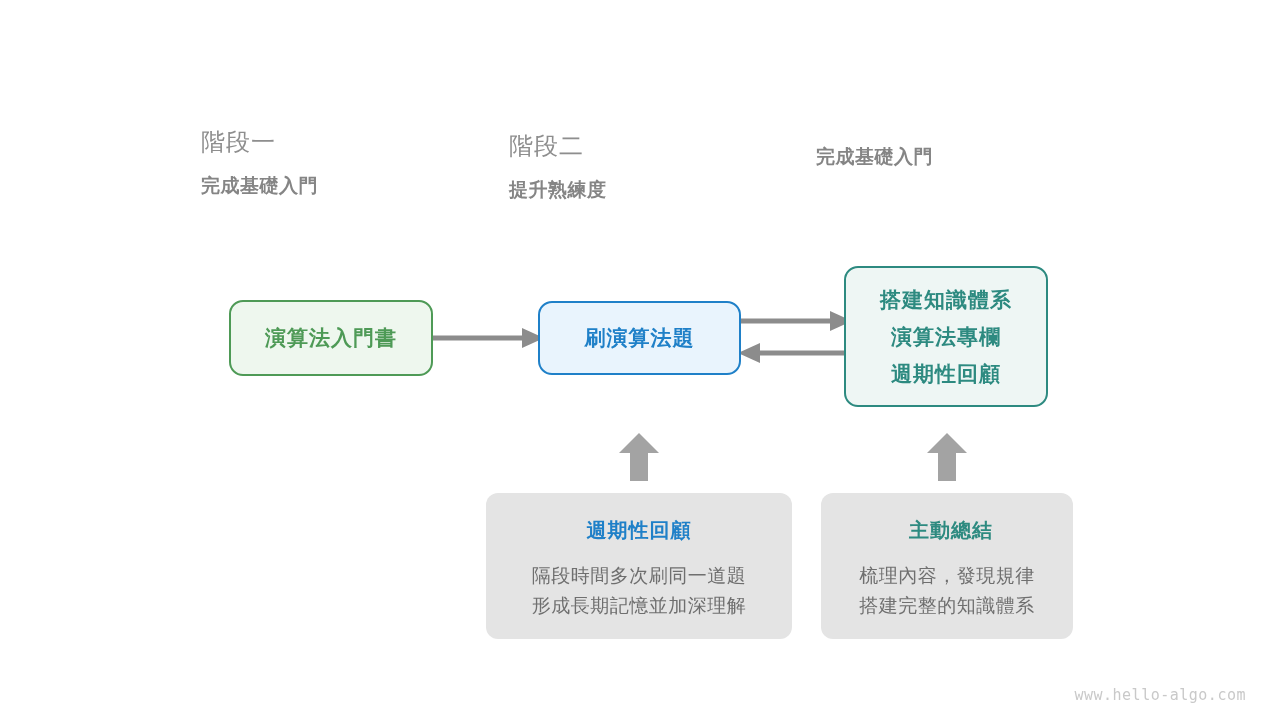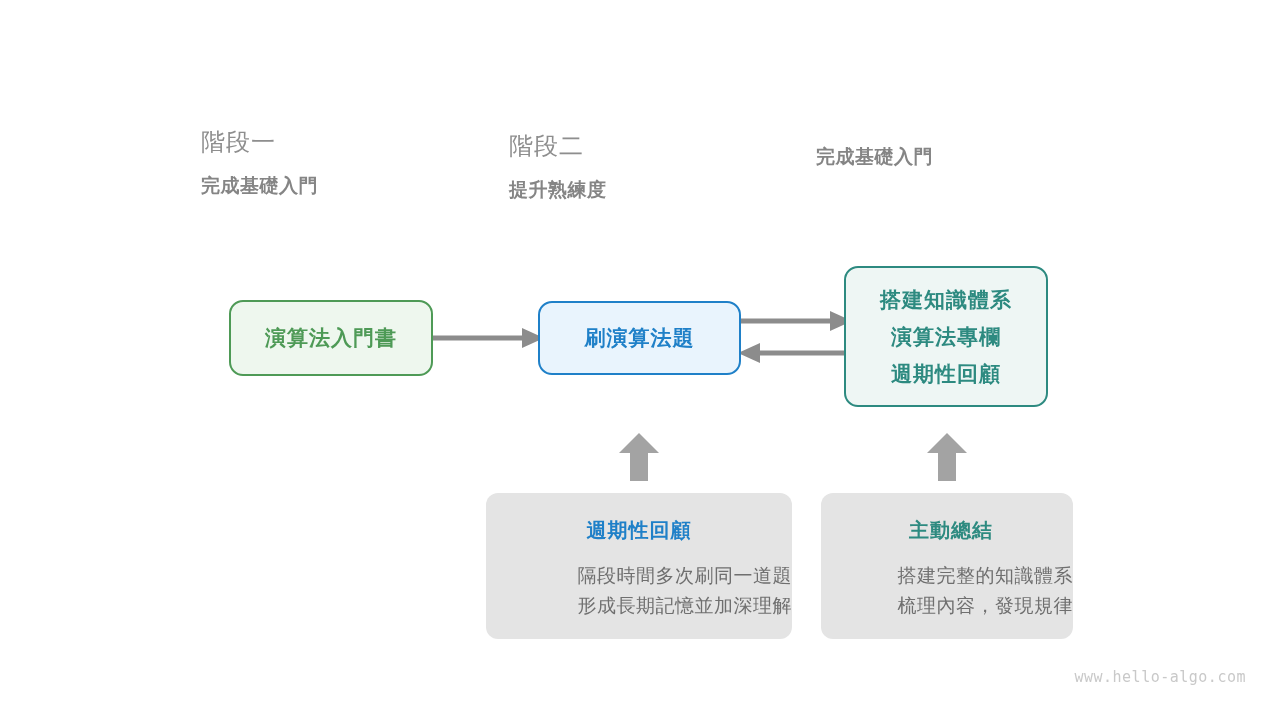--- a/index.html
+++ b/index.html
@@ -132,29 +132,28 @@
   .card-title.blue { color: #1f80c8; }
   .card-title.teal { color: #2d8a80; padding-left: 8px; }
 
   .card-body {
     margin-top: 18px;
     font-size: 19px;
     font-weight: 400;
     color: #6f6f6f;
     line-height: 30px;
     letter-spacing: 0.5px;
-    text-align: right;
   }
   .card-body .line { white-space: nowrap; }
 
   
   .watermark {
     position: absolute;
     right: 34px;
-    bottom: 34px;
+    bottom: 16px;
     font-family: "DejaVu Sans Mono", "Liberation Mono", monospace;
     font-size: 15px;
     color: #c9c9c9;
     letter-spacing: 0.5px;
   }
 </style>
 </head>
 <body>
 
 <div class="canvas">
@@ -214,20 +213,20 @@
     <div class="card-title blue">週期性回顧</div>
     <div class="card-body">
       <div class="line">隔段時間多次刷同一道題</div>
       <div class="line">形成長期記憶並加深理解</div>
     </div>
   </div>
 
   <div class="card card-b">
     <div class="card-title teal">主動總結</div>
     <div class="card-body">
+      <div class="line">梳理內容，發現規律</div>
       <div class="line">搭建完整的知識體系</div>
-      <div class="line">梳理內容，發現規律</div>
     </div>
   </div>
 
   <div class="watermark">www.hello-algo.com</div>
 
 </div>
 
 </body></html>

